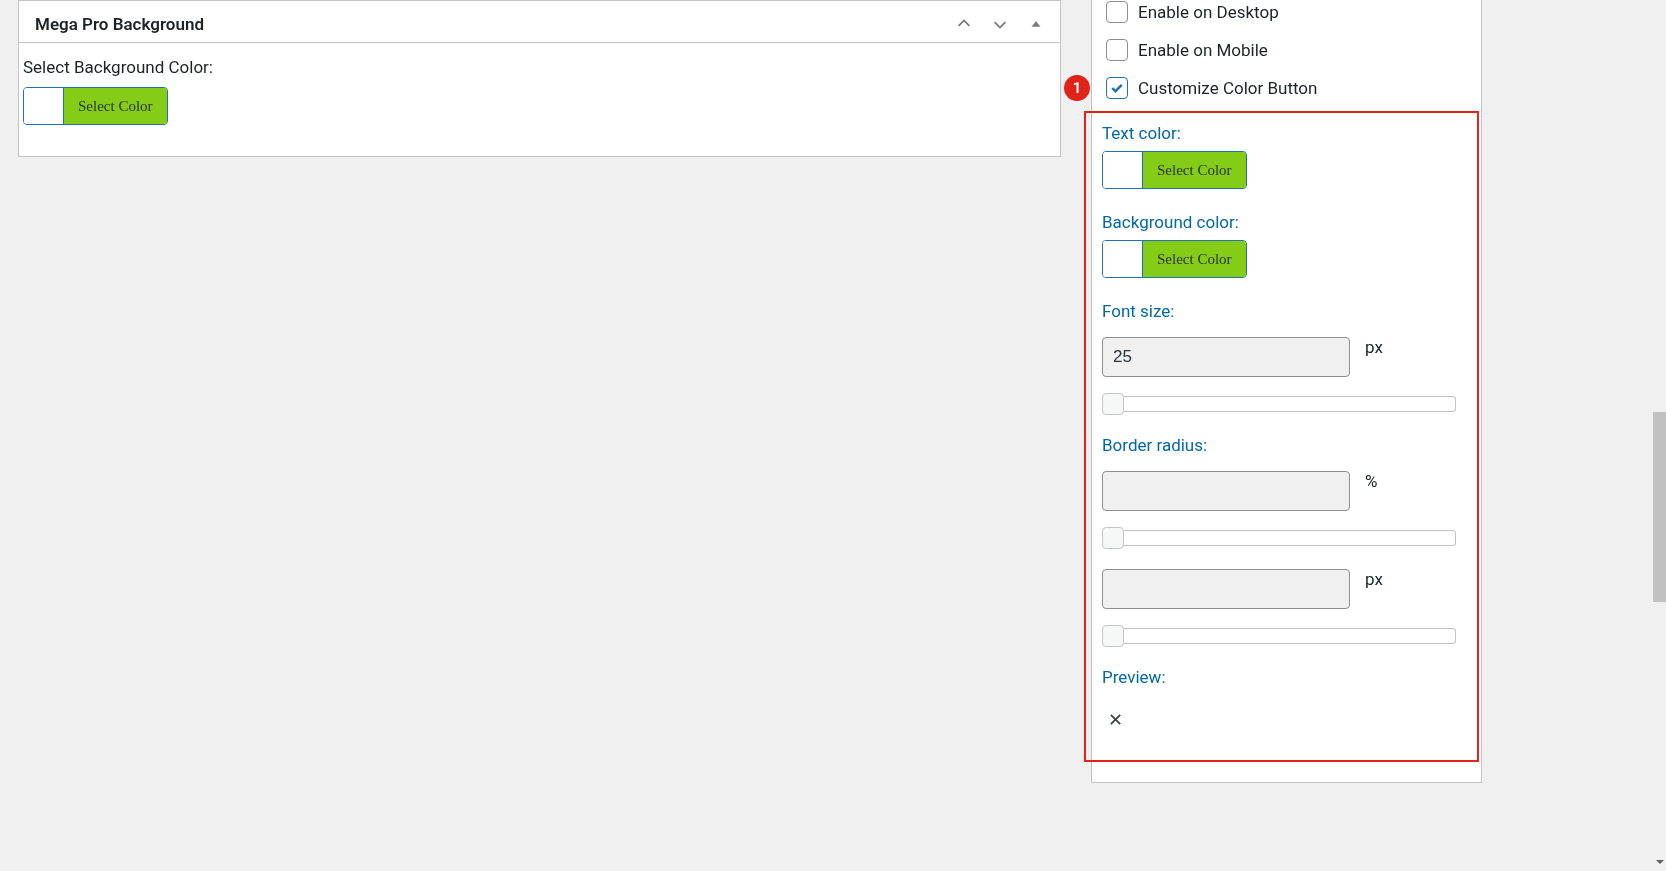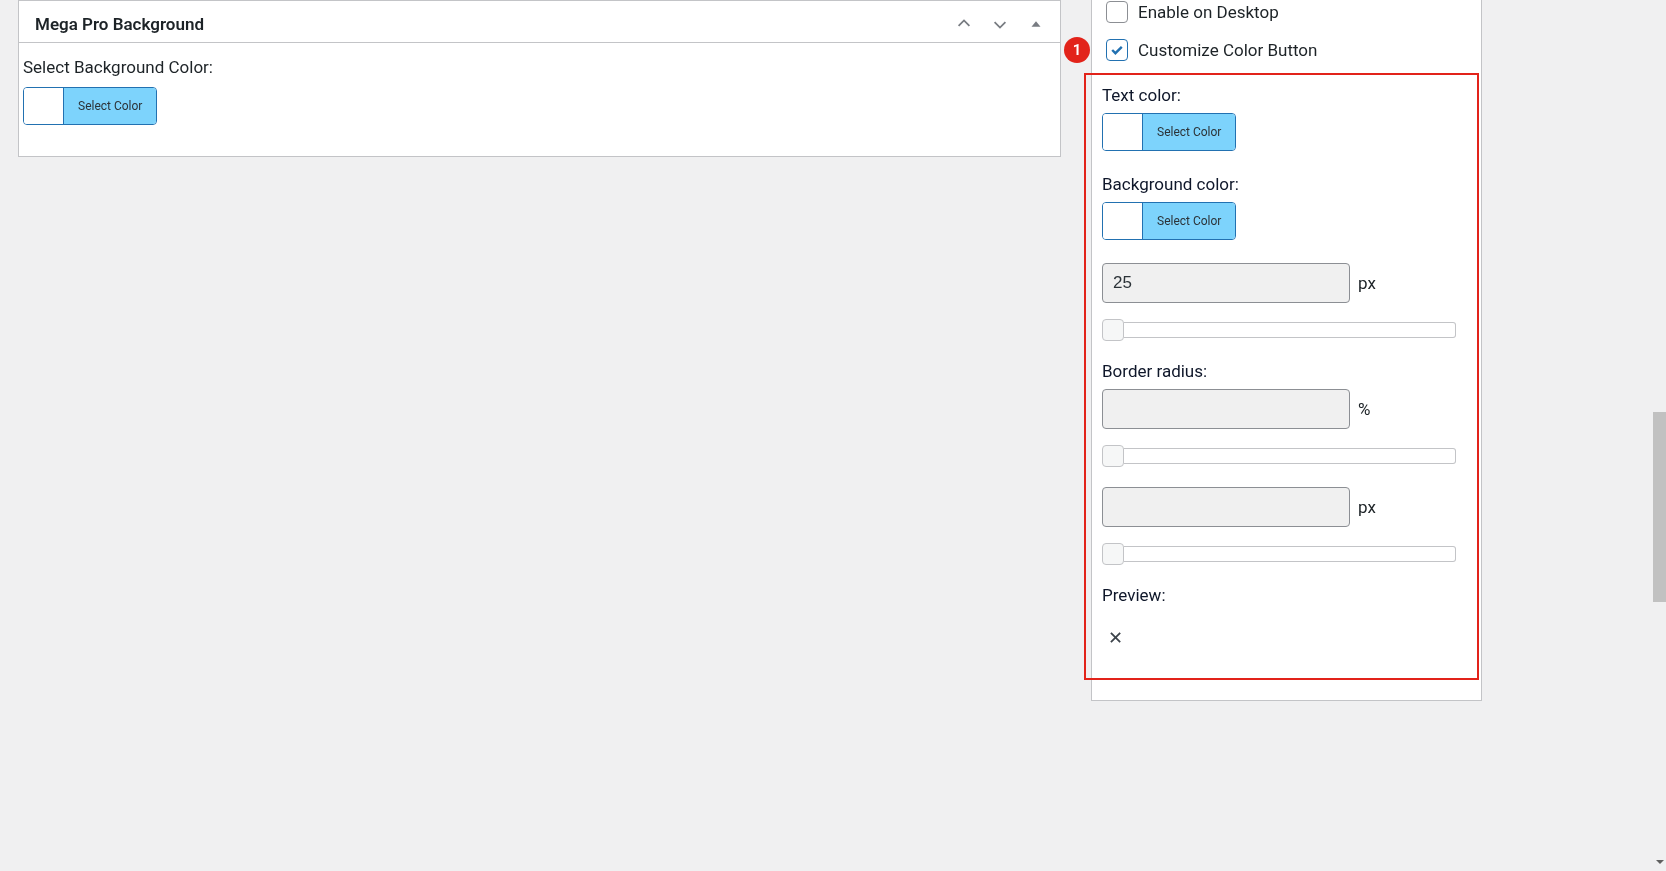--- a/index.html
+++ b/index.html
@@ -70,23 +70,24 @@
   }
   .color-picker-btn .swatch {
     width: 40px;
     border-right: 1px solid #2271b1;
     background: #fff;
   }
   .color-picker-btn .label {
     display: flex;
     align-items: center;
     padding: 0 14px;
-    font-size: 12px;
+    font-size: 15px;
     color: #2c3338;
-    background: #7dd3fc;
+    background: #84cc16;
+    font-family: Liberation Serif, serif;
   }
 
   
   .sidebox {
     position: absolute;
     left: 1091px;
     top: -8px;
     width: 391px;
     background: #fff;
     border: 1px solid #c3c4c7;
@@ -139,27 +140,28 @@
     border: 2px solid #e2231a;
     margin: 4px 2px 0 -8px;
     padding: 10px 16px 18px 16px;
   }
   .hl-field {
     margin-bottom: 20px;
   }
   .hl-field:last-child { margin-bottom: 8px; }
   .hl-label {
     font-size: 17px;
-    color: #0f172a;
+    color: #0369a1;
     margin-bottom: 8px;
   }
   .num-row {
     display: flex;
-    align-items: center;
-    gap: 8px;
+    align-items: flex-start;
+    gap: 15px;
+    margin-top: 16px;
   }
   .num-input {
     width: 248px;
     height: 40px;
     border: 1px solid #8c8f94;
     border-radius: 4px;
     padding: 0 10px;
     font-size: 17px;
     color: #2c3338;
     background: #f0f0f0;
@@ -251,20 +253,26 @@
 
 <div class="sidebox">
 
   <div class="checkrow">
     <span class="wpcheck">
       
     </span>
     <span>Enable on Desktop</span>
   </div>
 
+  <div class="checkrow">
+    <span class="wpcheck">
+      
+    </span>
+    <span>Enable on Mobile</span>
+  </div>
 
   <div class="checkrow">
     <span class="anno-badge">1</span>
     <span class="wpcheck checked">
       <svg viewBox="0 0 20 20">
           <path fill="none" stroke="currentColor" stroke-width="3" d="M4 10l4 4 8-8"></path>
         </svg>
     </span>
     <span>Customize Color Button</span>
   </div>
@@ -281,20 +289,21 @@
 
     <div class="hl-field">
       <div class="hl-label">Background color:</div>
       <div class="color-picker-btn">
         <span class="swatch"></span>
         <span class="label">Select Color</span>
       </div>
     </div>
 
     <div class="hl-field">
+      <div class="hl-label">Font size:</div>
       <div class="num-row">
         <input class="num-input" value="25" style="">
         <span class="unit">px</span>
       </div>
       <div class="slider-wrap">
         <div class="slider-handle"></div>
         <div class="slider-track"></div>
       </div>
     </div>
 

